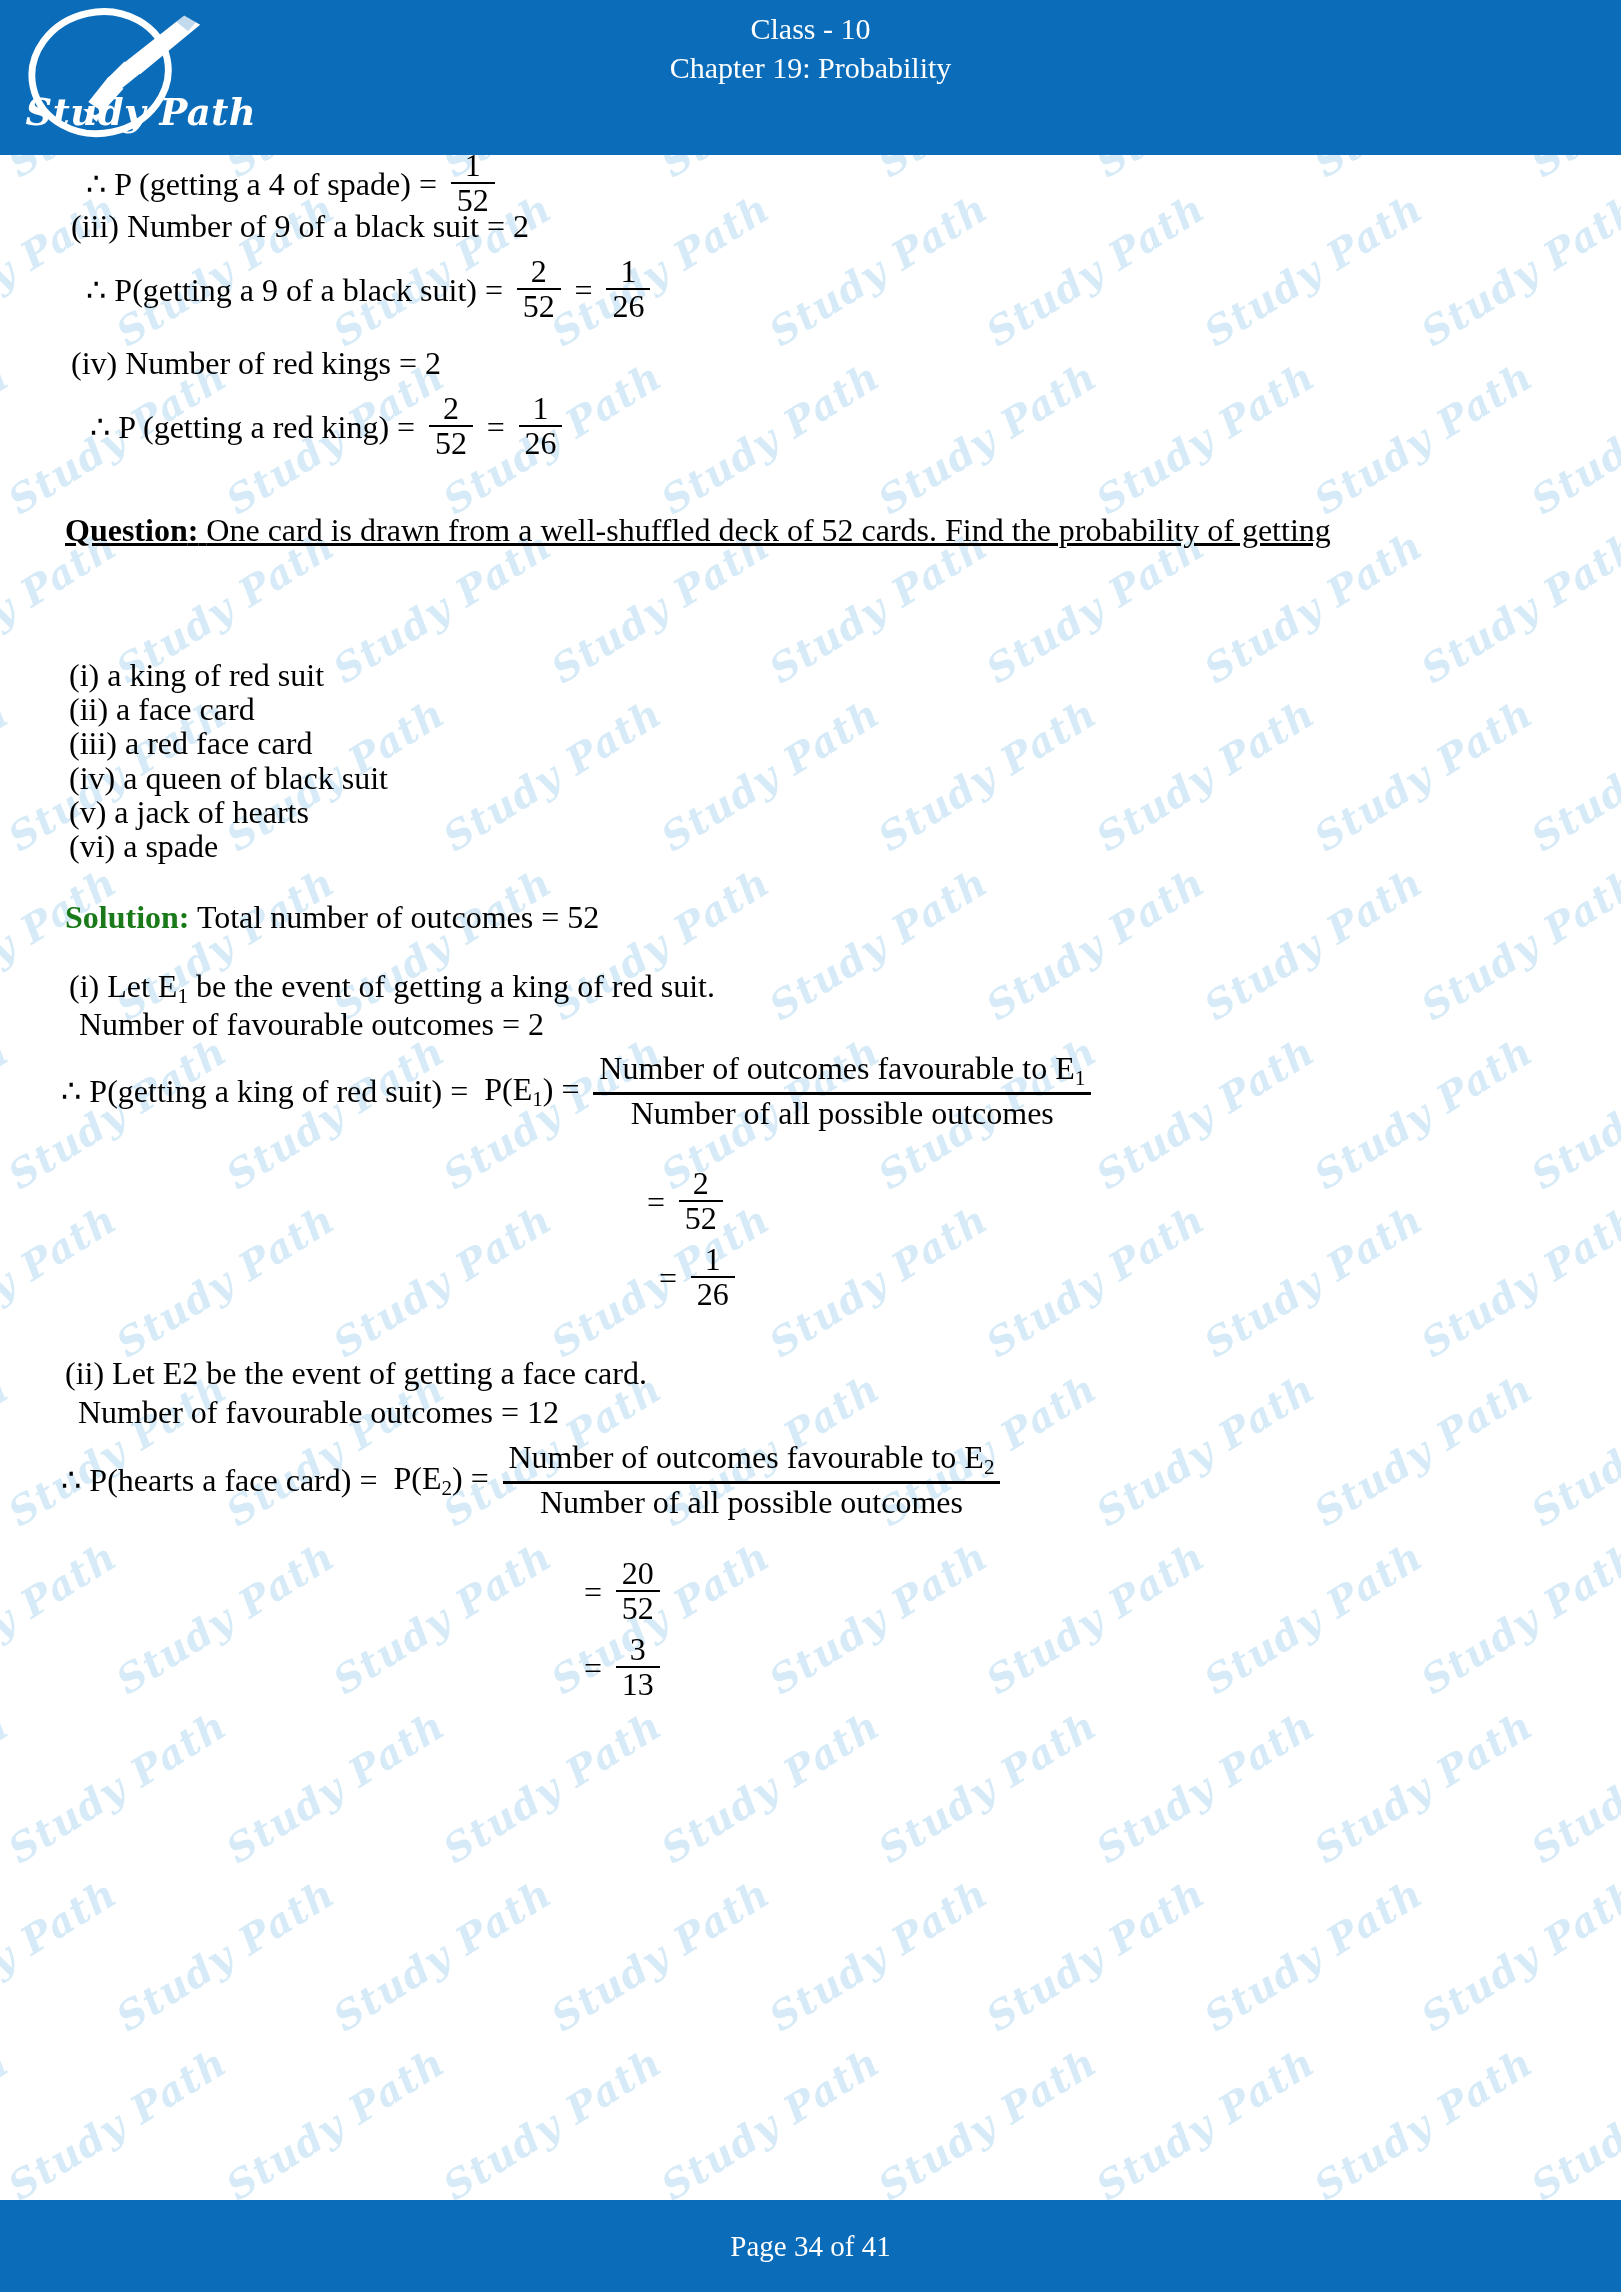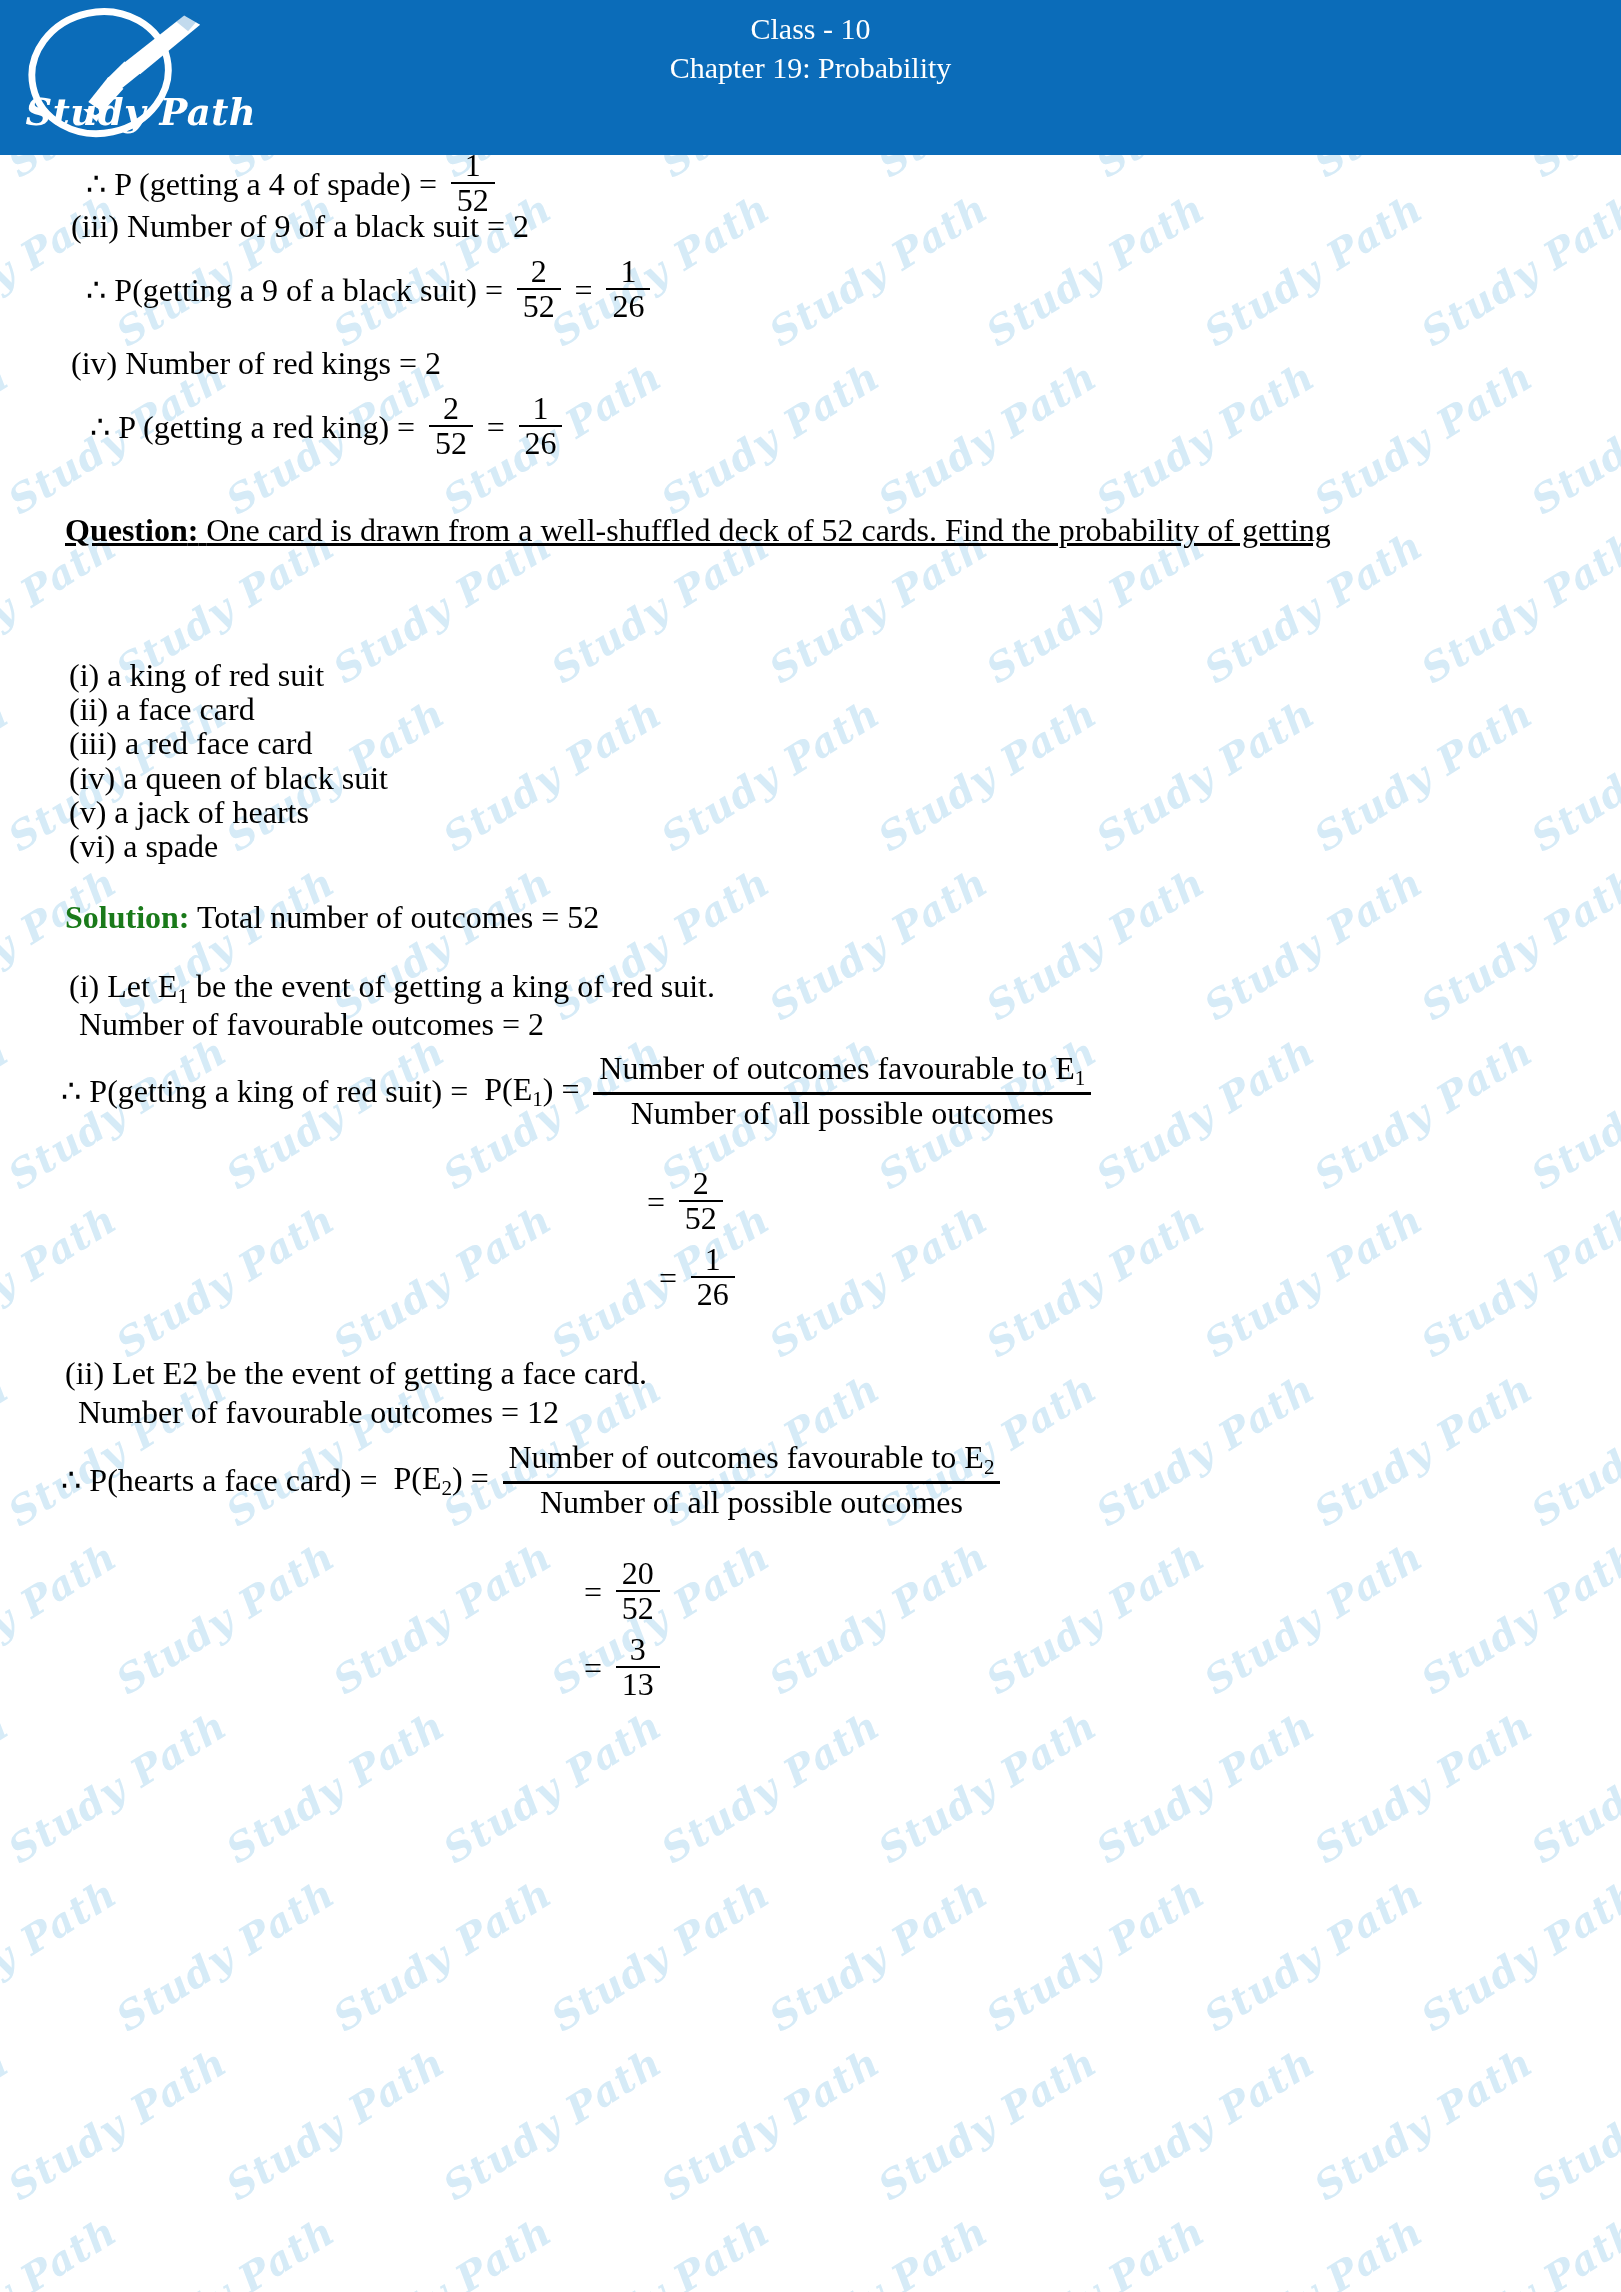--- a/index.html
+++ b/index.html
@@ -433,15 +433,18 @@
     <div class="row" style="left:584px; top:1478px;">
       <span>=</span>
       <span class="frac">
         <span class="num">3</span>
         <span class="den">13</span>
       </span>
     </div>
 
   </div>
 
+  <div class="footer">
+    <span>Page 34 of 41</span>
+  </div>
 
 </div>
 
 
 </body></html>

